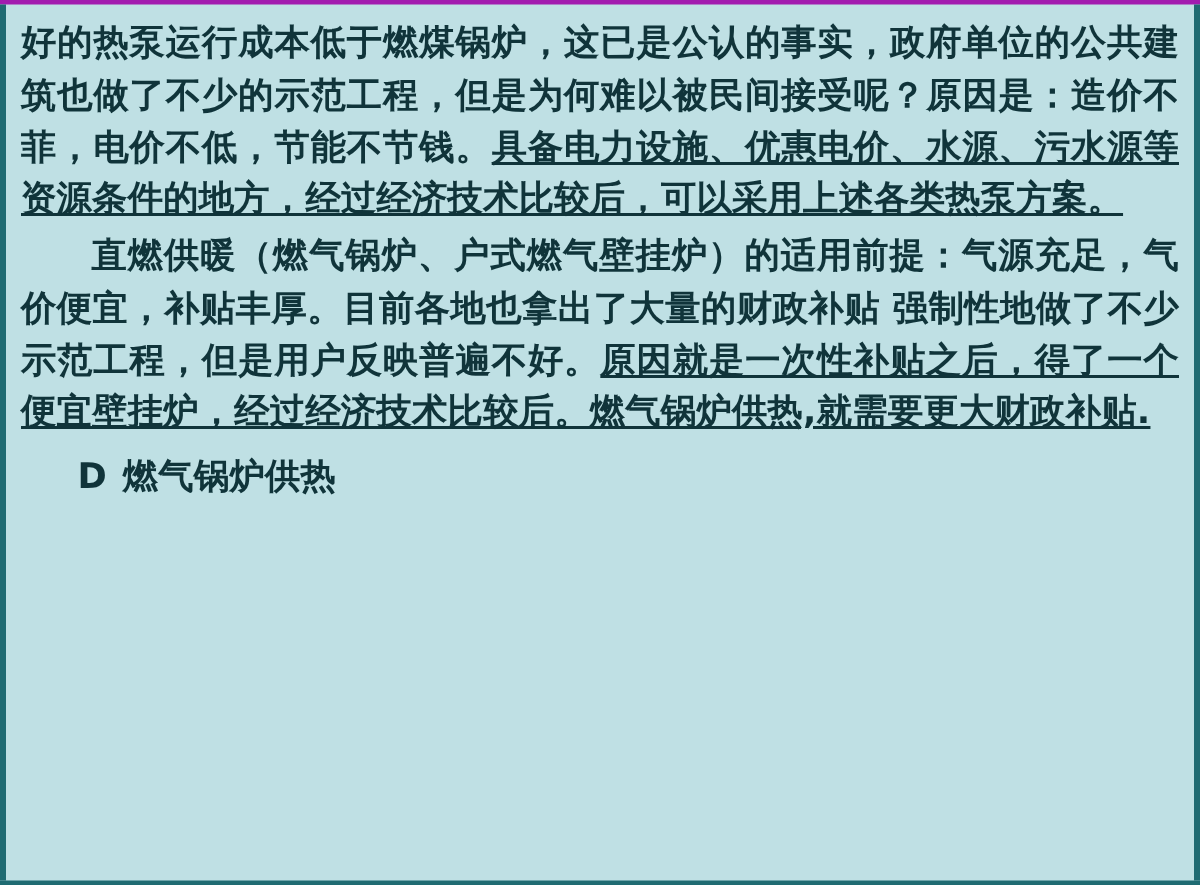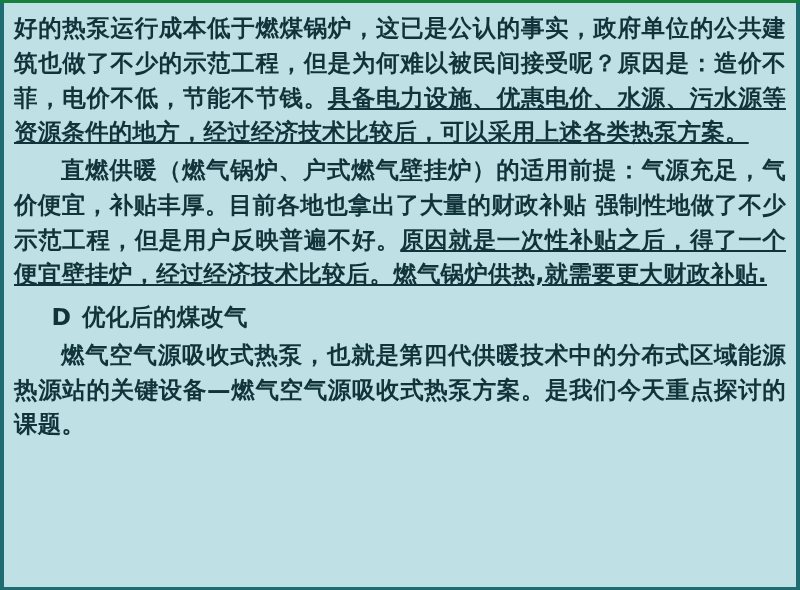--- a/index.html
+++ b/index.html
@@ -12,21 +12,21 @@
     background: #bfe0e4;
     font-family: "DejaVu Sans", "Liberation Sans", sans-serif;
     overflow: hidden;
   }
   .slide {
     position: relative;
     width: 800px;
     height: 590px;
     box-sizing: border-box;
     background: #bfe0e4;
-    border-top: 3px solid #15803d;
+    border-top: 3px solid #a21caf;
     border-bottom: 3px solid #1f6b72;
     padding: 8px 14px 0 14px;
   }
   .edge-left {
     position: absolute;
     left: 0;
     top: 0;
     bottom: 0;
     width: 4px;
     background: #1f6b72;
@@ -82,20 +82,19 @@
 
     <p class="no-indent"><span>好的热泵运行成本低于燃煤锅炉，这已是公认的事实，政府单位的公共建筑也做了不少的示范工程，但是为何难以被民间接受呢？原因是：造价不菲，电价不低，节能不节钱。</span><span class="u">具备电力设施、优惠电价、水源、污水源等资源条件的地方，经过经济技术比较后，可以采用上述各类热泵方案。</span></p>
 
     <div class="spacer-sm"></div>
 
 
     <p class="para"><span>直燃供暖（燃气锅炉、户式燃气壁挂炉）的适用前提：气源充足，气价便宜，补贴丰厚。目前各地也拿出了大量的财政补贴 强制性地做了不少示范工程，但是用户反映普遍不好。</span><span class="u">原因就是一次性补贴之后，得了一个便宜壁挂炉，经过经济技术比较后。燃气锅炉供热,就需要更大财政补贴.</span></p>
 
     <div class="spacer-md"></div>
 
-    <p class="heading"><span class="label">D</span><span>优化后的煤改气</span></p>
+    <p class="heading"><span class="label">D</span><span>燃气锅炉供热</span></p>
 
     <div class="spacer-sm"></div>
 
-    <p class="para">燃气空气源吸收式热泵，也就是第四代供暖技术中的分布式区域能源热源站的关键设备—燃气空气源吸收式热泵方案。是我们今天重点探讨的课题。</p>
 
   </div>
 </div>
 
 </body></html>

